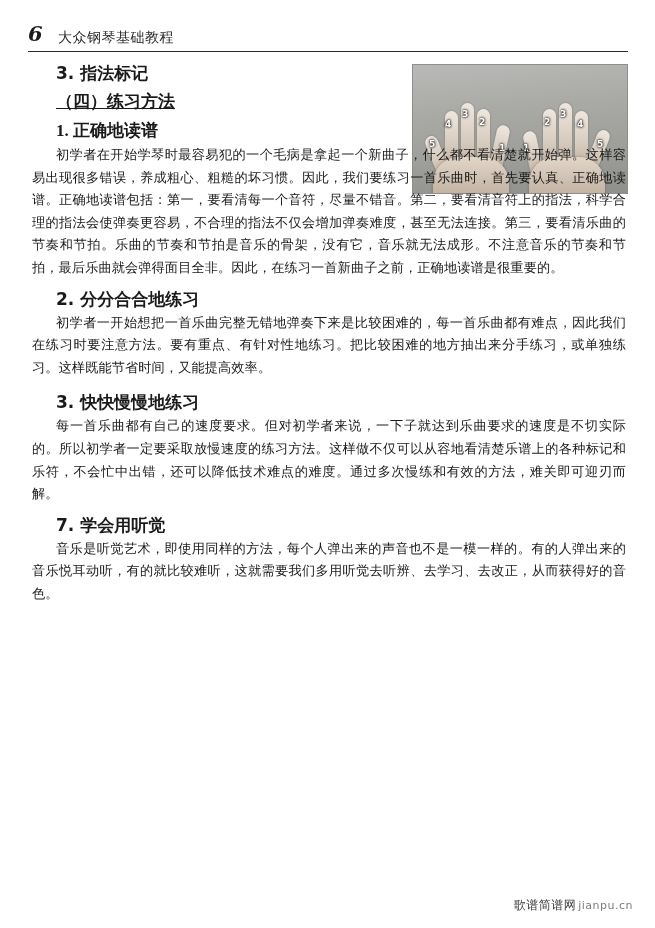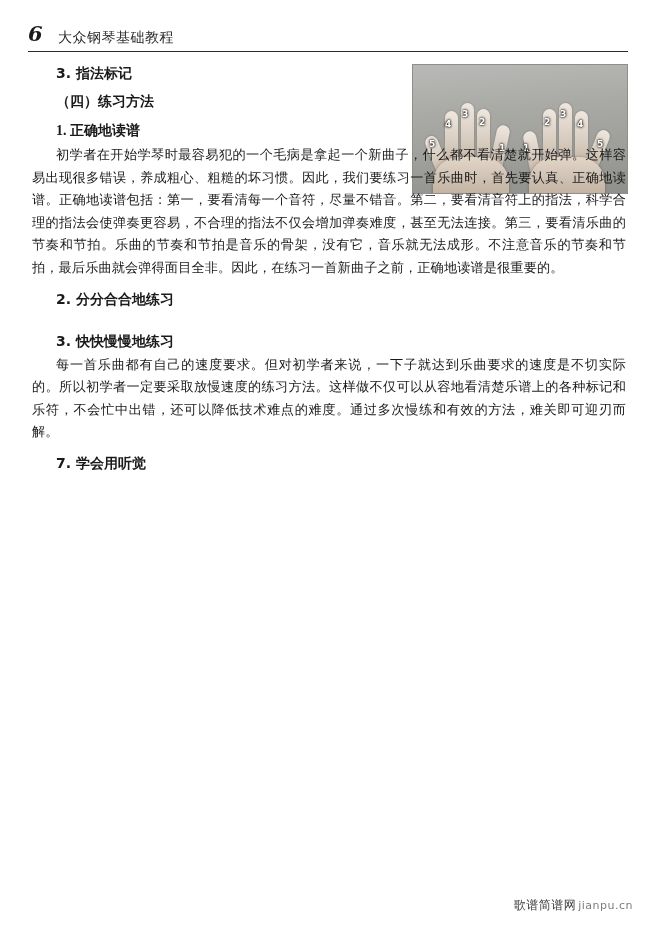--- a/index.html
+++ b/index.html
@@ -57,21 +57,21 @@
     background: #2b2b2b;
   }
   
   .content {
     position: absolute;
     left: 32px;
     top: 62px;
     width: 594px;
   }
   .heading {
-    font-size: 14px;
+    font-size: 17px;
     font-weight: bold;
     line-height: 22px;
     margin: 0 0 2px 0;
     padding-left: 24px;
   }
   .heading.sub {
     font-weight: bold;
   }
   .para {
     font-size: 13.2px;
@@ -191,40 +191,42 @@
       <span class="fingerlabel" style="left:72px; top:44px;">5</span>
     </div>
   </div>
 
   <div class="content">
 
     <div class="block">
       <p class="heading">3. 指法标记</p>
     </div>
 
-    <div class="block" style="margin-top:0;">
+    <div class="block" style="margin-top:0;text-decoration:underline;">
       <p class="heading sub">（四）练习方法</p>
     </div>
 
     <div class="block" style="margin-top:8px;font-family:Liberation Serif, serif;">
       <p class="heading">1. 正确地读谱</p>
       <p class="para noindent">初学者在开始学琴时最容易犯的一个毛病是拿起一个新曲子，什么都不看清楚就开始弹。这样容易出现很多错误，养成粗心、粗糙的坏习惯。因此，我们要练习一首乐曲时，首先要认真、正确地读谱。正确地读谱包括：第一，要看清每一个音符，尽量不错音。第二，要看清音符上的指法，科学合理的指法会使弹奏更容易，不合理的指法不仅会增加弹奏难度，甚至无法连接。第三，要看清乐曲的节奏和节拍。乐曲的节奏和节拍是音乐的骨架，没有它，音乐就无法成形。不注意音乐的节奏和节拍，最后乐曲就会弹得面目全非。因此，在练习一首新曲子之前，正确地读谱是很重要的。</p>
     </div>
 
     <div class="block" style="margin-top:8px;">
       <p class="heading">2. 分分合合地练习</p>
-    </div>
-
-    <div class="block" style="margin-top:20px;">
+      <p class="para noindent">初学者一开始想把一首乐曲完整无错地弹奏下来是比较困难的，每一首乐曲都有难点，因此我们在练习时要注意方法。要有重点、有针对性地练习。把比较困难的地方抽出来分手练习，或单独练习。这样既能节省时间，又能提高效率。</p>
+    </div>
+
+    <div class="block" style="margin-top:12px;">
       <p class="heading">3. 快快慢慢地练习</p>
       <p class="para noindent">每一首乐曲都有自己的速度要求。但对初学者来说，一下子就达到乐曲要求的速度是不切实际的。所以初学者一定要采取放慢速度的练习方法。这样做不仅可以从容地看清楚乐谱上的各种标记和乐符，不会忙中出错，还可以降低技术难点的难度。通过多次慢练和有效的方法，难关即可迎刃而解。</p>
     </div>
 
     <div class="block" style="margin-top:8px;">
       <p class="heading">7. 学会用听觉</p>
+      <p class="para noindent">音乐是听觉艺术，即使用同样的方法，每个人弹出来的声音也不是一模一样的。有的人弹出来的音乐悦耳动听，有的就比较难听，这就需要我们多用听觉去听辨、去学习、去改正，从而获得好的音色。</p>
     </div>
 
   </div>
 
   <div class="watermark">
     <span>歌谱简谱网</span><span class="site">jianpu.cn</span>
   </div>
 
 </div>
 

